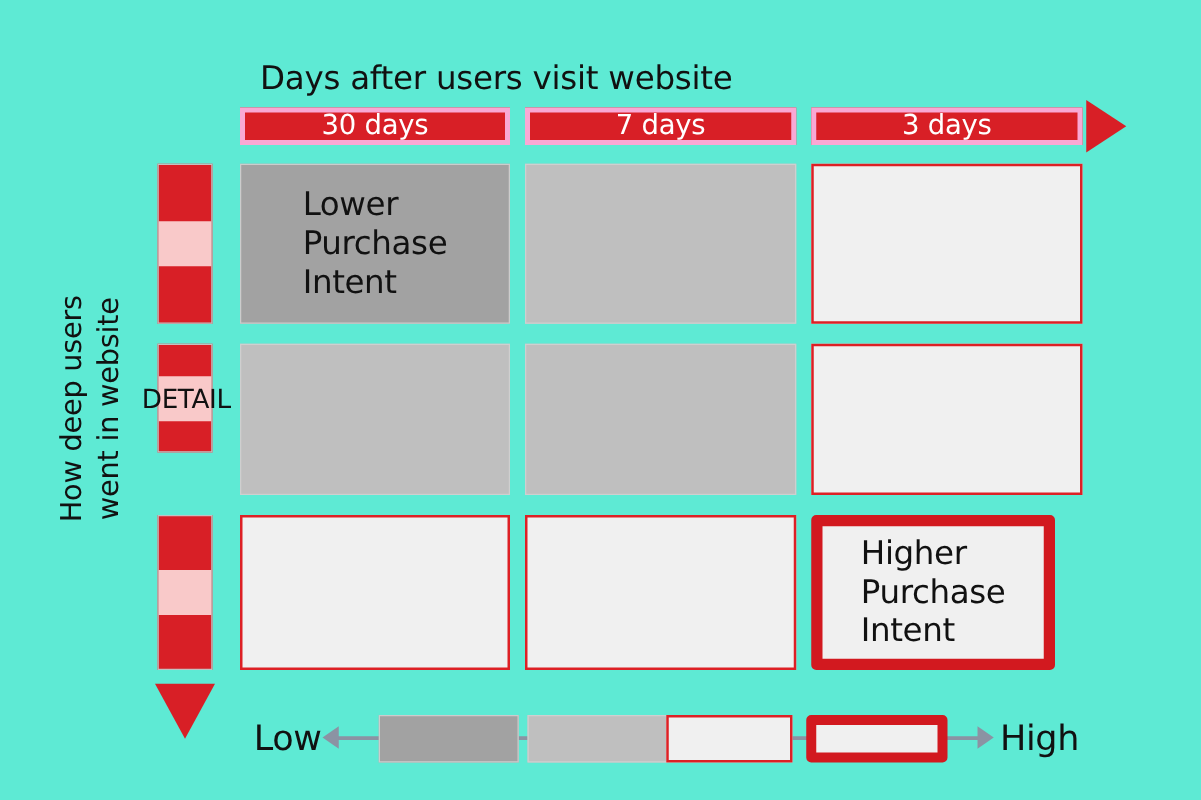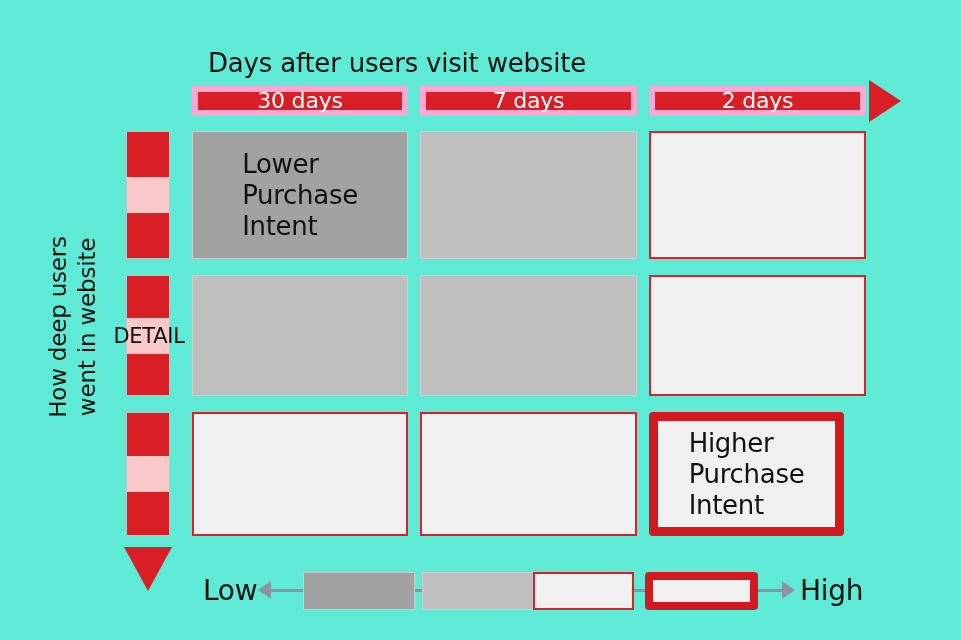--- a/index.html
+++ b/index.html
@@ -32,21 +32,21 @@
     letter-spacing: -0.2px;
     white-space: nowrap;
     color: #111111;
   }
 
   .col-header {
     position: absolute;
     top: 86px;
     height: 30px;
     background: #d81f26;
-    border: 6px solid #f9a8d4;
+    border: 4px solid #f9a8d4;
     box-sizing: border-box;
     display: flex;
     align-items: center;
     justify-content: center;
     color: #ffffff;
     font-size: 22px;
     line-height: 24px;
     letter-spacing: -0.2px;
     white-space: nowrap;
   }
@@ -220,36 +220,36 @@
   <div class="col-axis-title">Days after users visit website</div>
 
   <div id="col-headers">
       <div class="col-header" style="left: 192px; width: 216px;">
         <span>30 days</span>
       </div>
       <div class="col-header" style="left: 420px; width: 217px;">
         <span>7 days</span>
       </div>
       <div class="col-header" style="left: 649px; width: 217px;">
-        <span>2 days</span>
+        <span>3 days</span>
       </div>
     </div>
 
   <div class="col-arrow"></div>
 
   <div class="row-axis-title">
     <span class="line">How deep users</span>
     <span class="line">went in website</span>
   </div>
 
   <div id="row-headers">
       <div class="row-header" style="top: 131px; height: 128px;">
         <div class="row-header-band"></div>
       </div>
-      <div class="row-header" style="top: 275px; height: 121px; padding-left: 17px;">
+      <div class="row-header" style="top: 275px; height: 87px; padding-left: 17px;">
         <div class="row-header-band"></div>
         <div class="row-header-label">DETAIL</div>
       </div>
       <div class="row-header" style="top: 412px; height: 124px;">
         <div class="row-header-band"></div>
       </div>
     </div>
 
   <div class="row-arrow"></div>
 

